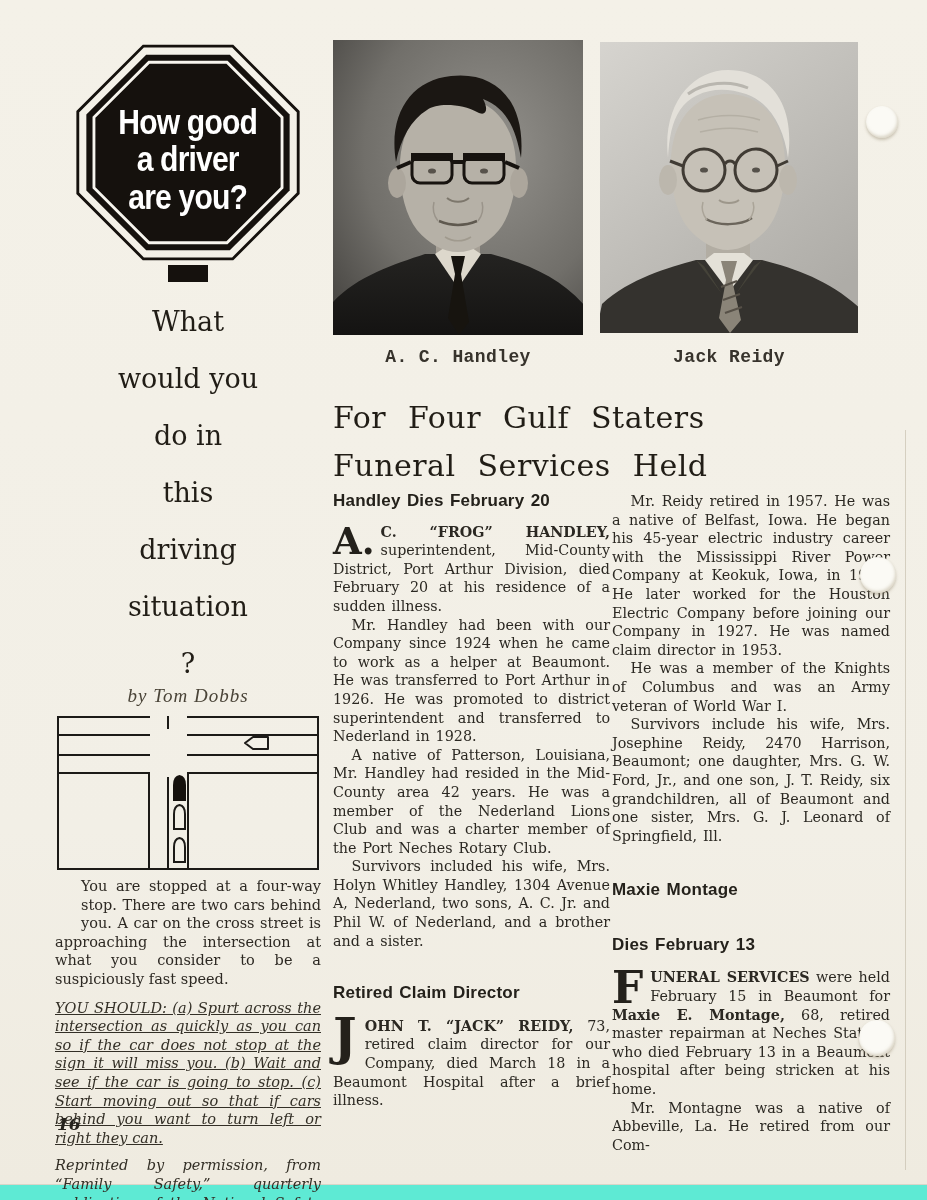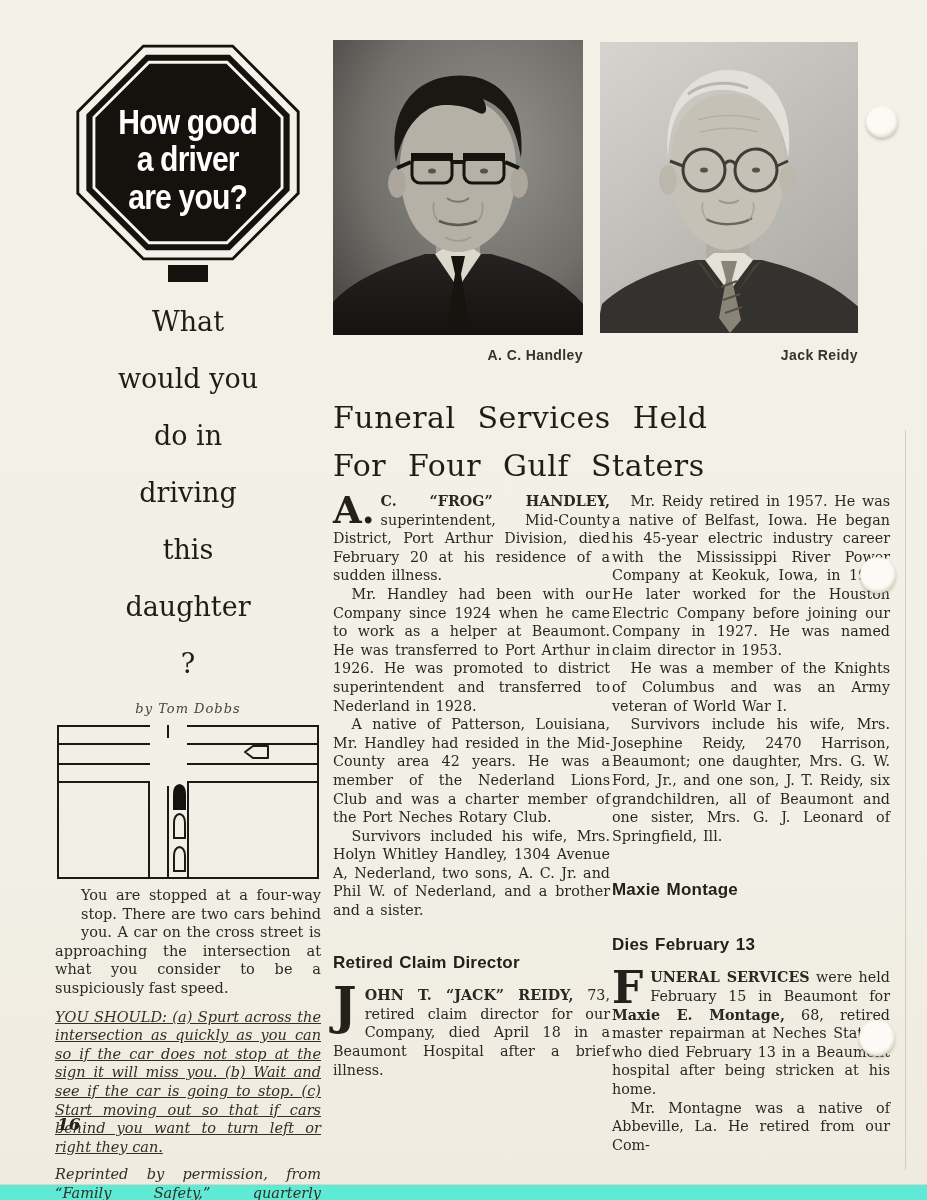--- a/index.html
+++ b/index.html
@@ -8,39 +8,39 @@
   .paper{position:absolute;left:0;top:0;width:927px;height:1184px;
          background:linear-gradient(180deg,#f4f1e8 0%,#f2efe6 70%,#efebe0 100%);
          border-bottom:1px solid #d9d5c8;}
 
   
   .left-col{position:absolute;left:55px;top:26px;width:266px;}
   .sign-svg{display:block;margin:16px auto 0;}
   .sign-post{width:40px;height:17px;background:#15110d;margin:2px auto 0;}
   .question{margin-top:6px;text-align:center;font-size:27px;line-height:34px;color:#211d16;}
   .question span{display:block;margin-top:23px;}
-  .byline{margin-top:20px;text-align:center;font-style:italic;font-size:13px;
-          letter-spacing:1px;color:#45403556;color:#4a4438;}
+  .byline{margin-top:4px;text-align:center;font-style:italic;font-size:19px;
+          letter-spacing:1px;color:#45403556;color:#4a4438;font-family:Liberation Serif, serif;}
   .diagram-svg{display:block;margin:6px auto 0;}
   .left-col p{margin:0;font-size:14.5px;line-height:18.6px;text-align:justify;color:#2d2923;}
   .situation{margin-top:6px !important;}
   .indent-float{float:left;width:26px;height:38px;}
   .advice{margin-top:10px !important;font-style:italic;color:#332f26 !important;text-decoration:underline;}
   .credit{margin-top:9px !important;font-style:italic;color:#332f26 !important;}
   .answer{margin-top:2px !important;font-style:italic;text-align:center !important;}
   .pagenum{position:absolute;left:57px;top:1114px;font-size:17px;font-weight:bold;
            font-style:italic;color:#25221c;}
 
   
   .photo{position:absolute;display:block;}
   .photo-1{left:333px;top:40px;}
   .photo-2{left:600px;top:42px;}
-  .caption{position:absolute;top:347px;text-align:right;
-           font-family:Liberation Sans, sans-serif;font-weight:bold;
-           font-size:14px;letter-spacing:.4px;color:#37332c;}
+  .caption{position:absolute;top:347px;text-align:center;
+           font-family:Liberation Mono, monospace;font-weight:bold;
+           font-size:18px;letter-spacing:.4px;color:#37332c;}
   .caption-1{left:333px;width:250px;}
   .caption-2{left:600px;width:258px;}
 
   
   .headline{position:absolute;left:333px;top:394px;width:450px;font-size:30px;
             line-height:48px;color:#211d16;word-spacing:.4em;letter-spacing:.5px;}
   .headline span{display:block;}
   .col{position:absolute;top:492px;width:277px;font-size:14.3px;line-height:18.6px;
        text-align:justify;word-spacing:.1em;color:#2b2822;}
   .col-1{left:333px;}
@@ -85,23 +85,23 @@
         <text x="136" y="136">a driver</text>
         <text x="136" y="175">are you?</text>
       </g>
     </svg>
     <div class="sign-post"></div>
 
     <div class="question">
       <span>What</span>
       <span>would you</span>
       <span>do in</span>
+      <span>this</span>
       <span>driving</span>
-      <span>this</span>
-      <span>daughter</span>
+      <span>situation</span>
       <span>?</span>
     </div>
 
     <div class="byline">by Tom Dobbs</div>
 
     <svg class="diagram-svg" width="262" height="158" viewBox="0 0 262 158">
       <g fill="none" stroke="#1c1a17" stroke-width="2" stroke-linecap="square">
         <path d="M1,4 V156 M261,4 V156 M1,4 H92 M131,4 H261 M1,156 H261
                  M111,4 V15 M1,22 H92 M131,22 H261 M1,42 H92 M131,42 H261
                  M1,60 H92 M131,60 H261 M92,60 V156 M131,60 V156 M111,65 V156"></path>
@@ -198,31 +198,32 @@
       <path d="M106,177 C118,184 140,184 152,176" stroke="#6b655b" stroke-width="2.5"></path>
       <path d="M103,160 C101,167 103,173 107,178" stroke="#aaa498" stroke-width="1.5"></path>
       <path d="M153,160 C155,167 153,173 149,178" stroke="#aaa498" stroke-width="1.5"></path>
     </g>
   </svg>
 
   <div class="caption caption-1">A. C. Handley</div>
   <div class="caption caption-2">Jack Reidy</div>
 
   <div class="headline">
+    <span>For Four Gulf Staters</span>
     <span>Funeral Services Held</span>
-    <span>For Four Gulf Staters</span>
   </div>
 
   <div class="col col-1">
+    <h3>Handley Dies February 20</h3>
     <p class="lead"><span class="dropcap dc-a">A.</span><b>C. “FROG” HANDLEY,</b><span> superintendent, Mid-County District, Port Arthur Division, died February 20 at his residence of a sudden illness.</span></p>
     <p>Mr. Handley had been with our Company since 1924 when he came to work as a helper at Beaumont. He was transferred to Port Arthur in 1926. He was promoted to district superintendent and transferred to Nederland in 1928.</p>
     <p>A native of Patterson, Louisiana, Mr. Handley had resided in the Mid-County area 42 years. He was a member of the Nederland Lions Club and was a charter member of the Port Neches Rotary Club.</p>
     <p>Survivors included his wife, Mrs. Holyn Whitley Handley, 1304 Avenue A, Nederland, two sons, A. C. Jr. and Phil W. of Nederland, and a brother and a sister.</p>
     <h3 class="subhead">Retired Claim Director</h3>
-    <p class="lead lead-follow"><span class="dropcap dc-j">J</span><b>OHN T. “JACK” REIDY,</b><span> 73, retired claim director for our Company, died April 18 in a Beaumont Hospital after a brief illness.</span></p>
+    <p class="lead lead-follow"><span class="dropcap dc-j">J</span><b>OHN T. “JACK” REIDY,</b><span> 73, retired claim director for our Company, died March 18 in a Beaumont Hospital after a brief illness.</span></p>
   </div>
 
   <div class="col col-2">
     <p>Mr. Reidy retired in 1957. He was a native of Belfast, Iowa. He began his 45-year electric industry career with the Mississippi River Power Company at Keokuk, Iowa, in 1912. He later worked for the Houston Electric Company before joining our Company in 1927. He was named claim director in 1953.</p>
     <p>He was a member of the Knights of Columbus and was an Army veteran of World War I.</p>
     <p>Survivors include his wife, Mrs. Josephine Reidy, 2470 Harrison, Beaumont; one daughter, Mrs. G. W. Ford, Jr., and one son, J. T. Reidy, six grandchildren, all of Beaumont and one sister, Mrs. G. J. Leonard of Springfield, Ill.</p>
     <h3 class="subhead">Maxie Montage</h3>
     <h3 class="subhead subhead-2">Dies February 13</h3>
     <p class="lead lead-follow"><span class="dropcap dc-f">F</span><b>UNERAL SERVICES</b><span> were held February 15 in Beaumont for </span><b>Maxie E. Montage,</b><span> 68, retired master repairman at Neches Station, who died February 13 in a Beaumont hospital after being stricken at his home.</span></p>
     <p>Mr. Montagne was a native of Abbeville, La. He retired from our Com-</p>

